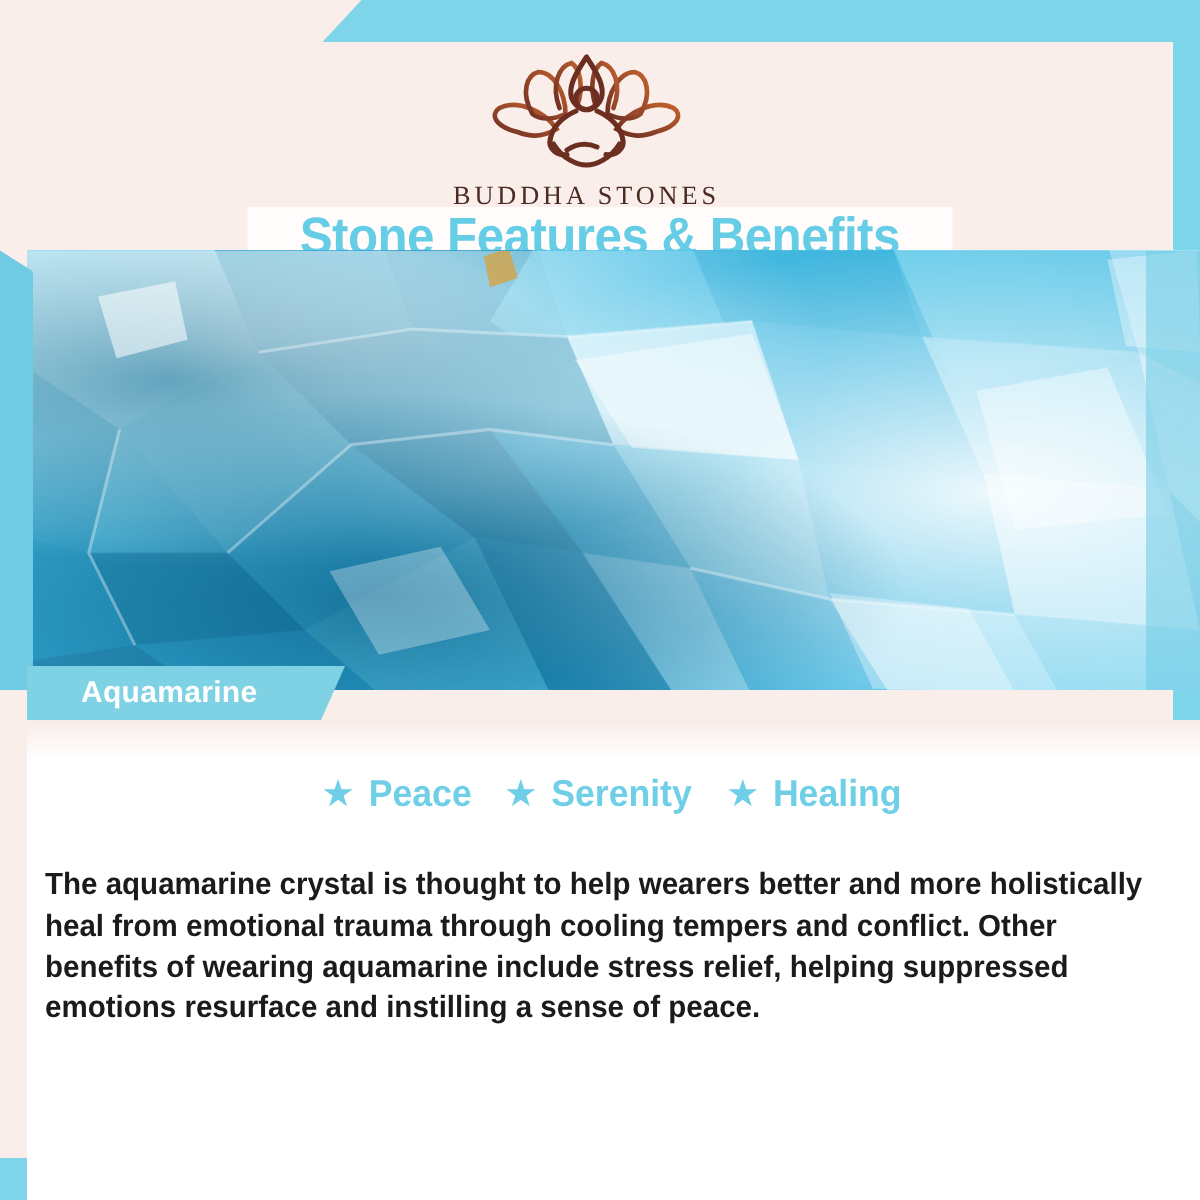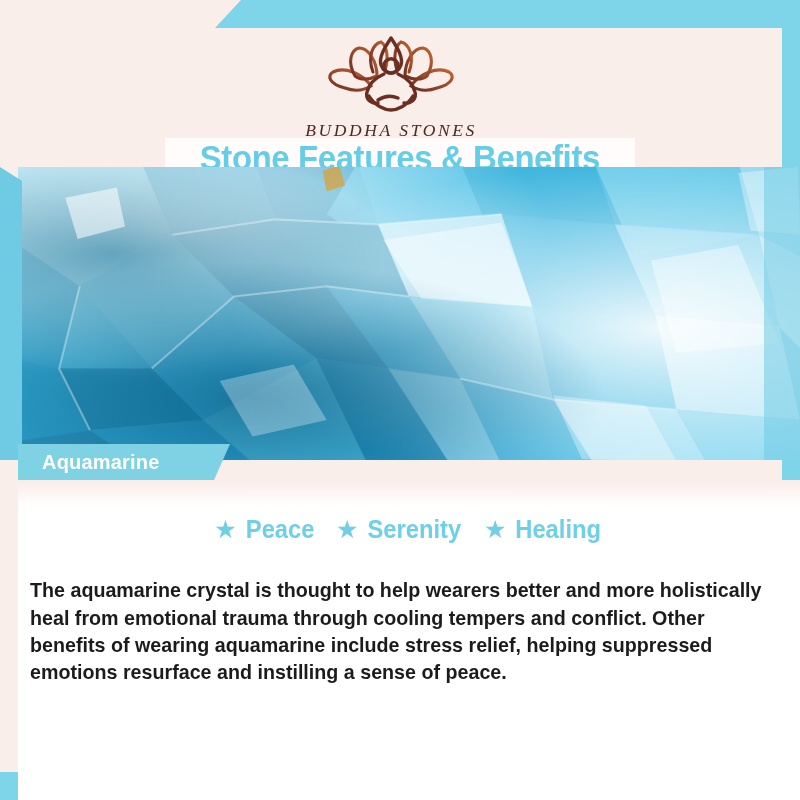--- a/index.html
+++ b/index.html
@@ -27,21 +27,21 @@
   
   .page{
     position:absolute;
     top:28px;left:0;right:18px;bottom:28px;
     background:#faeeea;
   }
 
   
   .logo-wrap{
     position:absolute;top:4px;left:0;right:0;
-    display:flex;flex-direction:column;align-items:center;font-style:italic;
+    display:flex;flex-direction:column;align-items:center;
   }
   .logo-mark{width:132px;height:86px;display:block;}
   .logo-text{
     margin-top:2px;
     font-family:"Liberation Serif", serif;
     font-size:17.5px;
     letter-spacing:2.6px;
     color:#4a2a22;
     font-weight:400;
   }
@@ -86,21 +86,21 @@
     position:absolute;
     top:444px;left:18px;width:212px;height:36px;
     background:#7fd1e4;
     clip-path:polygon(0 0, 212px 0, 196px 36px, 0 36px);
     display:flex;align-items:center;
   }
   .stone-tag-text{
     color:#ffffff;
     font-size:20px;
     font-weight:700;
-    padding-left:24px;
+    padding-left:36px;
     letter-spacing:0.2px;
   }
 
   
   .panel{
     position:absolute;
     top:480px;left:18px;right:0;bottom:0;
     background:#ffffff;
   }
   .panel-fade{

